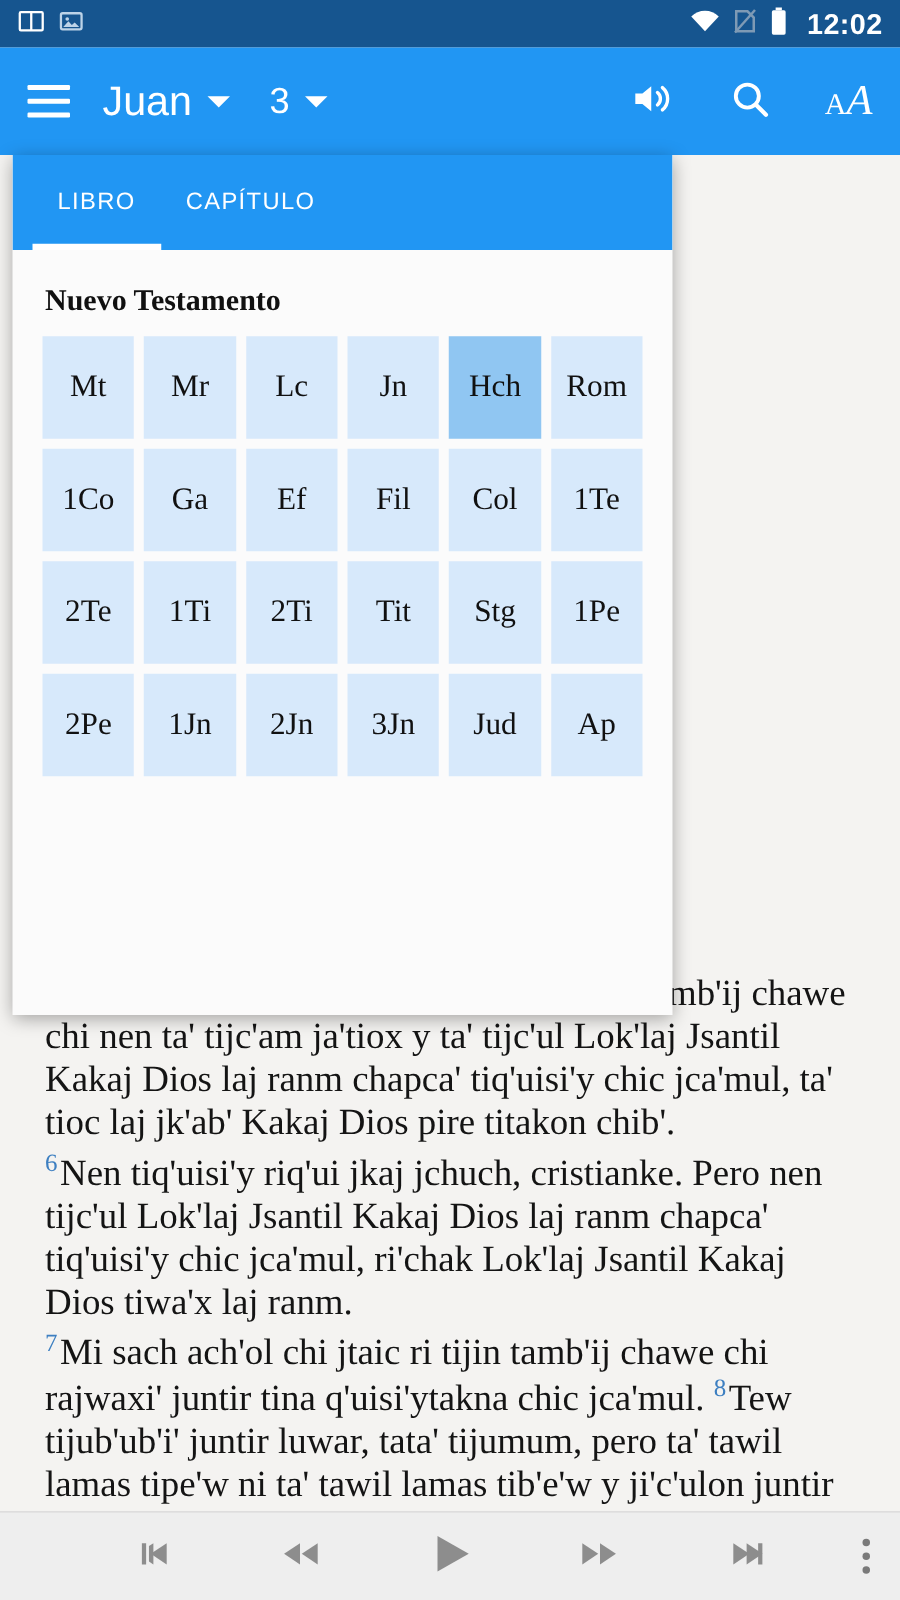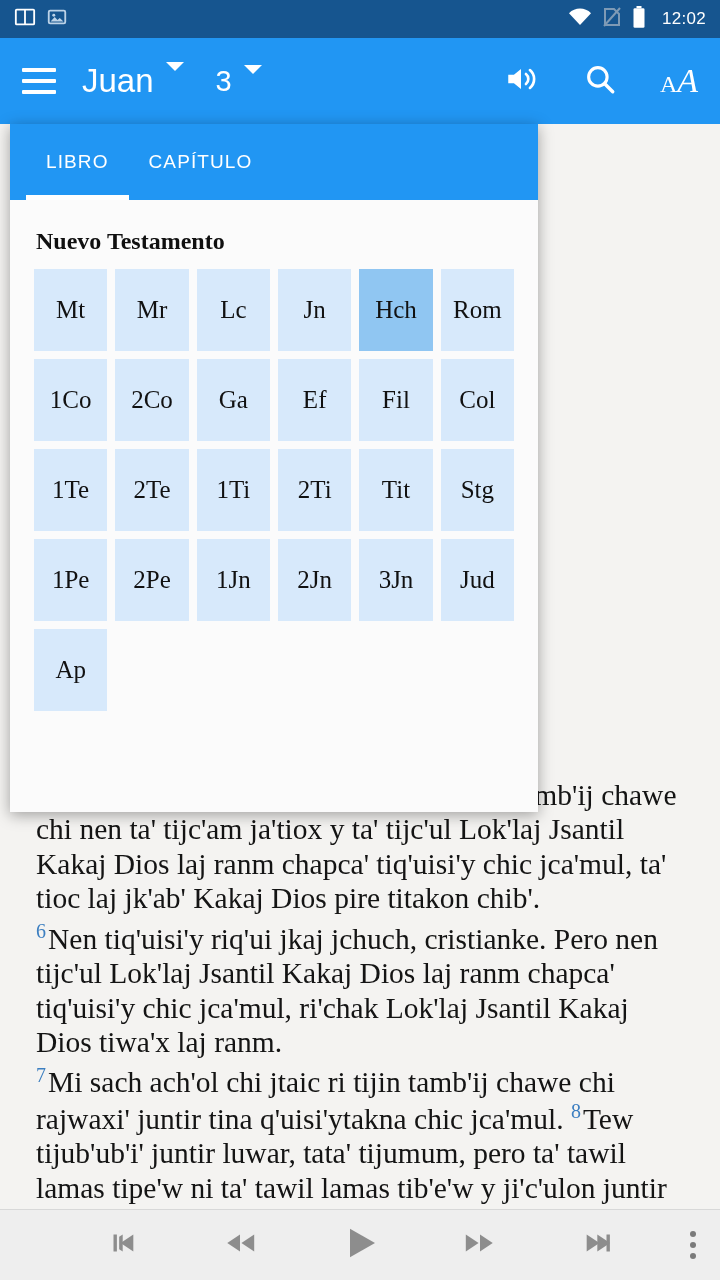--- a/index.html
+++ b/index.html
@@ -37,24 +37,25 @@
     align-items: center;
     gap: 10px;
   }
   .statusbar .spacer { flex: 1; }
   .statusbar .right-icons {
     display: flex;
     align-items: center;
     gap: 10px;
   }
   .sb-clock {
-    font-size: 17px;
+    font-size: 23px;
     color: #ffffff;
     letter-spacing: 0.3px;
     margin-left: 6px;
+    font-weight: bold;
   }
   .sb-icon { display: block; }
 
   
   .appbar {
     position: absolute;
     top: 38px; left: 0;
     width: 720px;
     height: 86px;
     background: #2196f3;
@@ -74,21 +75,21 @@
     cursor: pointer;
   }
   .hamburger span {
     display: block;
     height: 4px;
     background: #ffffff;
     border-radius: 1px;
   }
   .book-sel, .chap-sel {
     display: flex;
-    align-items: flex-start;
+    align-items: center;
     cursor: pointer;
   }
   .book-name {
     font-size: 33px;
     color: #ffffff;
     font-weight: 400;
   }
   .chap-num {
     font-size: 29px;
     color: #ffffff;
@@ -381,21 +382,20 @@
       <div class="section-title">Nuevo Testamento</div>
       <div class="grid">
         <div class="bk">Mt</div>
         <div class="bk">Mr</div>
         <div class="bk">Lc</div>
         <div class="bk">Jn</div>
         <div class="bk sel">Hch</div>
         <div class="bk">Rom</div>
 
         <div class="bk">1Co</div>
-        <div class="bk">2Co</div>
         <div class="bk">Ga</div>
         <div class="bk">Ef</div>
         <div class="bk">Fil</div>
         <div class="bk">Col</div>
 
         <div class="bk">1Te</div>
         <div class="bk">2Te</div>
         <div class="bk">1Ti</div>
         <div class="bk">2Ti</div>
         <div class="bk">Tit</div>

